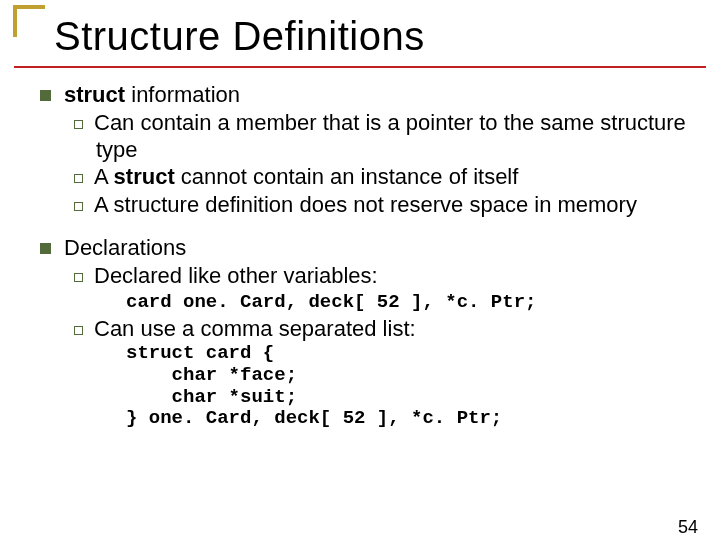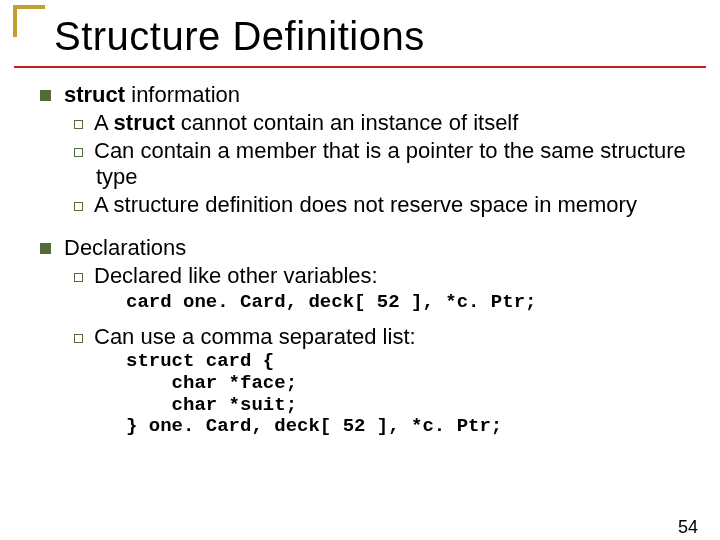--- a/index.html
+++ b/index.html
@@ -98,21 +98,21 @@
   }
   .bold { font-weight: bold; }
   .code-block {
     font-family: "Courier New", monospace;
     font-weight: bold;
     font-size: 19px;
     margin-left: 86px;
     line-height: 1.2;
     white-space: pre;
     margin-top: 1px;
-    margin-bottom: 10px;
+    margin-bottom: 2px;
   }
   .code-block-sm {
     font-family: "Courier New", monospace;
     font-weight: bold;
     font-size: 19px;
     margin-left: 86px;
     line-height: 1.15;
     white-space: pre;
   }
   .page-num {
@@ -131,25 +131,25 @@
   <div class="title">Structure Definitions</div>
   <div class="title-underline"></div>
 
   <div class="content">
 
     <div class="lvl1">
       <span class="bullet-filled"></span><span class="bold">struct</span><span> information</span>
     </div>
 
     <div class="lvl2">
-      <span class="bullet-hollow"></span><span>A </span><span class="bold">struct</span><span> cannot contain an instance of itself</span>
+      <span class="bullet-hollow"></span><span>Can contain a member that is a pointer to the same structure type</span>
     </div>
 
     <div class="lvl2">
-      <span class="bullet-hollow"></span><span>Can contain a member that is a pointer to the same structure type</span>
+      <span class="bullet-hollow"></span><span>A </span><span class="bold">struct</span><span> cannot contain an instance of itself</span>
     </div>
 
     <div class="lvl2">
       <span class="bullet-hollow"></span><span>A structure definition does not reserve space in memory</span>
     </div>
 
 
     <div class="lvl1" style="margin-top:17px">
       <span class="bullet-filled"></span><span>Declarations</span>
     </div>

